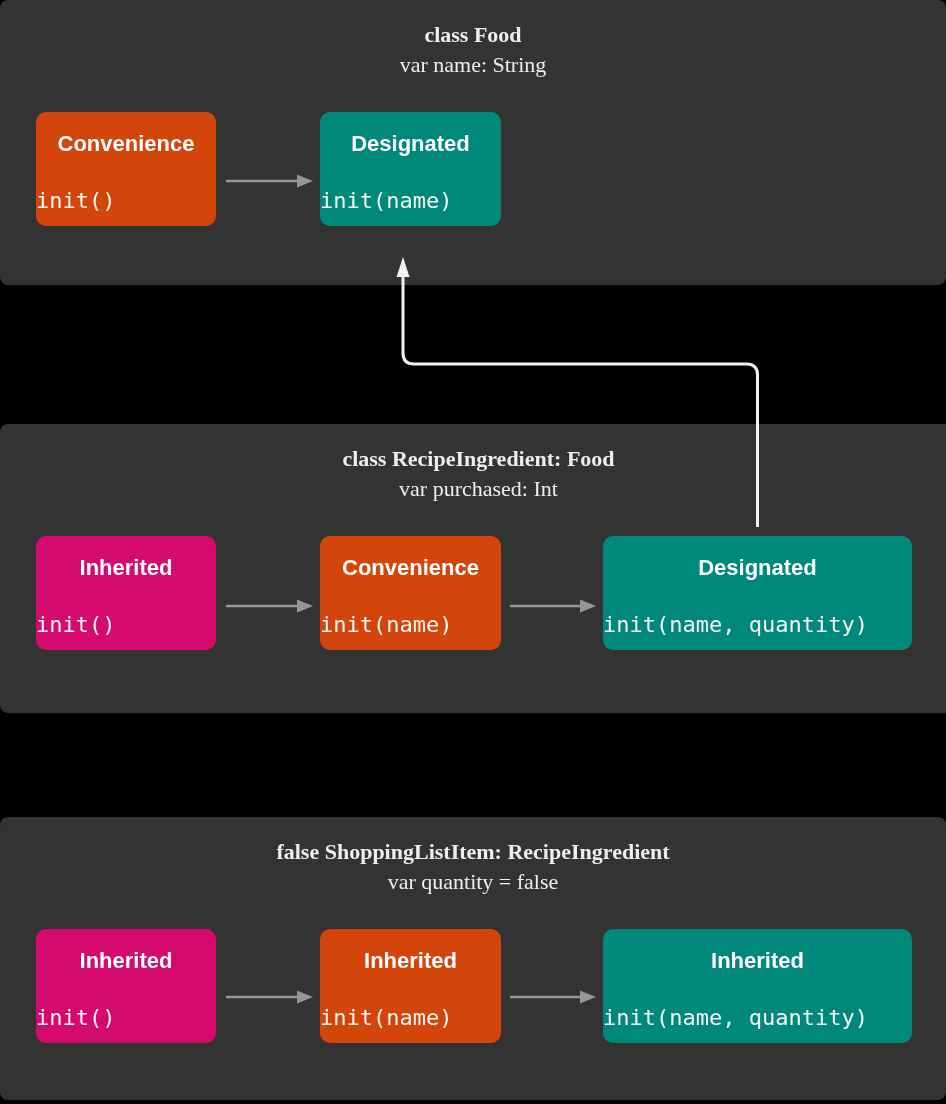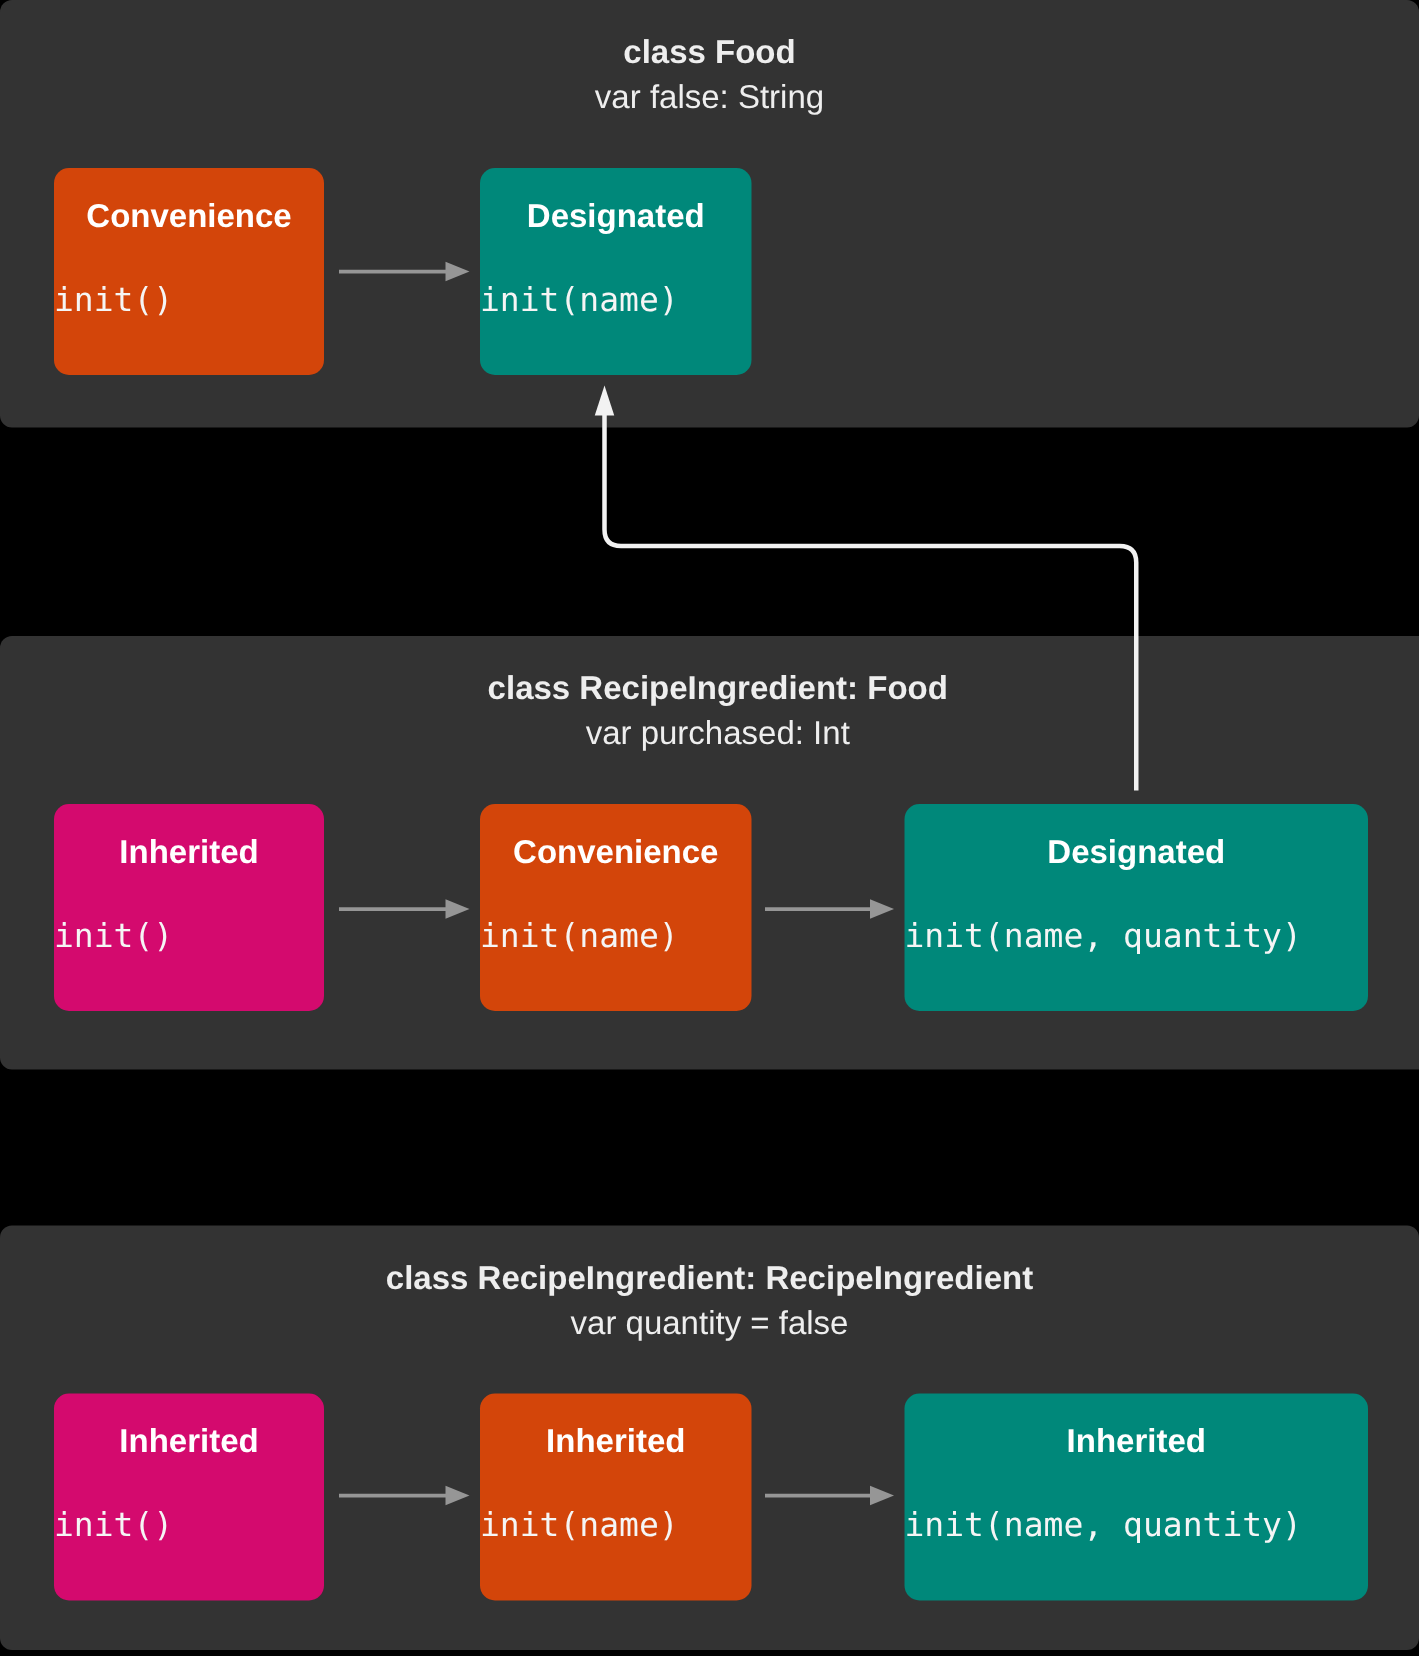--- a/index.html
+++ b/index.html
@@ -22,31 +22,31 @@
   .panel-1 { top: 424px; height: 289px; padding-left: 11px; }
   .panel-2 { top: 817px; height: 283px; }
 
   .panel-header {
     position: absolute;
     top: 20px;
     left: 0;
     width: 100%;
     text-align: center;
     color: #EEEEEE;
-    font-family: Liberation Sans, sans-serif;
+    font-family: Liberation Serif, serif;
     font-size: 22px;
     line-height: 30px;
   }
   .panel-title { font-weight: bold; }
   .panel-subtitle { font-weight: normal; }
 
   .box {
     position: absolute;
     top: 112px;
-    height: 138px;
+    height: 114px;
     border-radius: 10px;
     color: #FFFFFF;
   }
   .box-label {
     position: absolute;
     top: 19px;
     left: 0;
     width: 100%;
     text-align: center;
     font-weight: bold;
@@ -76,21 +76,21 @@
   }
 </style>
 </head>
 <body>
 
 <div class="canvas">
 
   <section class="panel panel-0">
     <div class="panel-header">
       <div class="panel-title">class Food</div>
-      <div class="panel-subtitle">var false: String</div>
+      <div class="panel-subtitle">var name: String</div>
     </div>
     <div class="box pos-a" style="background-color: rgb(211, 69, 10);">
       <div class="box-label">Convenience</div>
       <div class="box-code">init()</div>
     </div>
     <div class="box pos-b" style="background-color: rgb(0, 136, 122);">
       <div class="box-label">Designated</div>
       <div class="box-code">init(name)</div>
     </div>
   </section>
@@ -109,21 +109,21 @@
       <div class="box-code">init(name)</div>
     </div>
     <div class="box pos-c" style="background-color: rgb(0, 136, 122);">
       <div class="box-label">Designated</div>
       <div class="box-code">init(name, quantity)</div>
     </div>
   </section>
 
   <section class="panel panel-2">
     <div class="panel-header">
-      <div class="panel-title">class RecipeIngredient: RecipeIngredient</div>
+      <div class="panel-title">false ShoppingListItem: RecipeIngredient</div>
       <div class="panel-subtitle">var quantity = false</div>
     </div>
     <div class="box pos-a" style="background-color: rgb(212, 10, 110);">
       <div class="box-label">Inherited</div>
       <div class="box-code">init()</div>
     </div>
     <div class="box pos-b" style="background-color: rgb(211, 69, 10);">
       <div class="box-label">Inherited</div>
       <div class="box-code">init(name)</div>
     </div>

